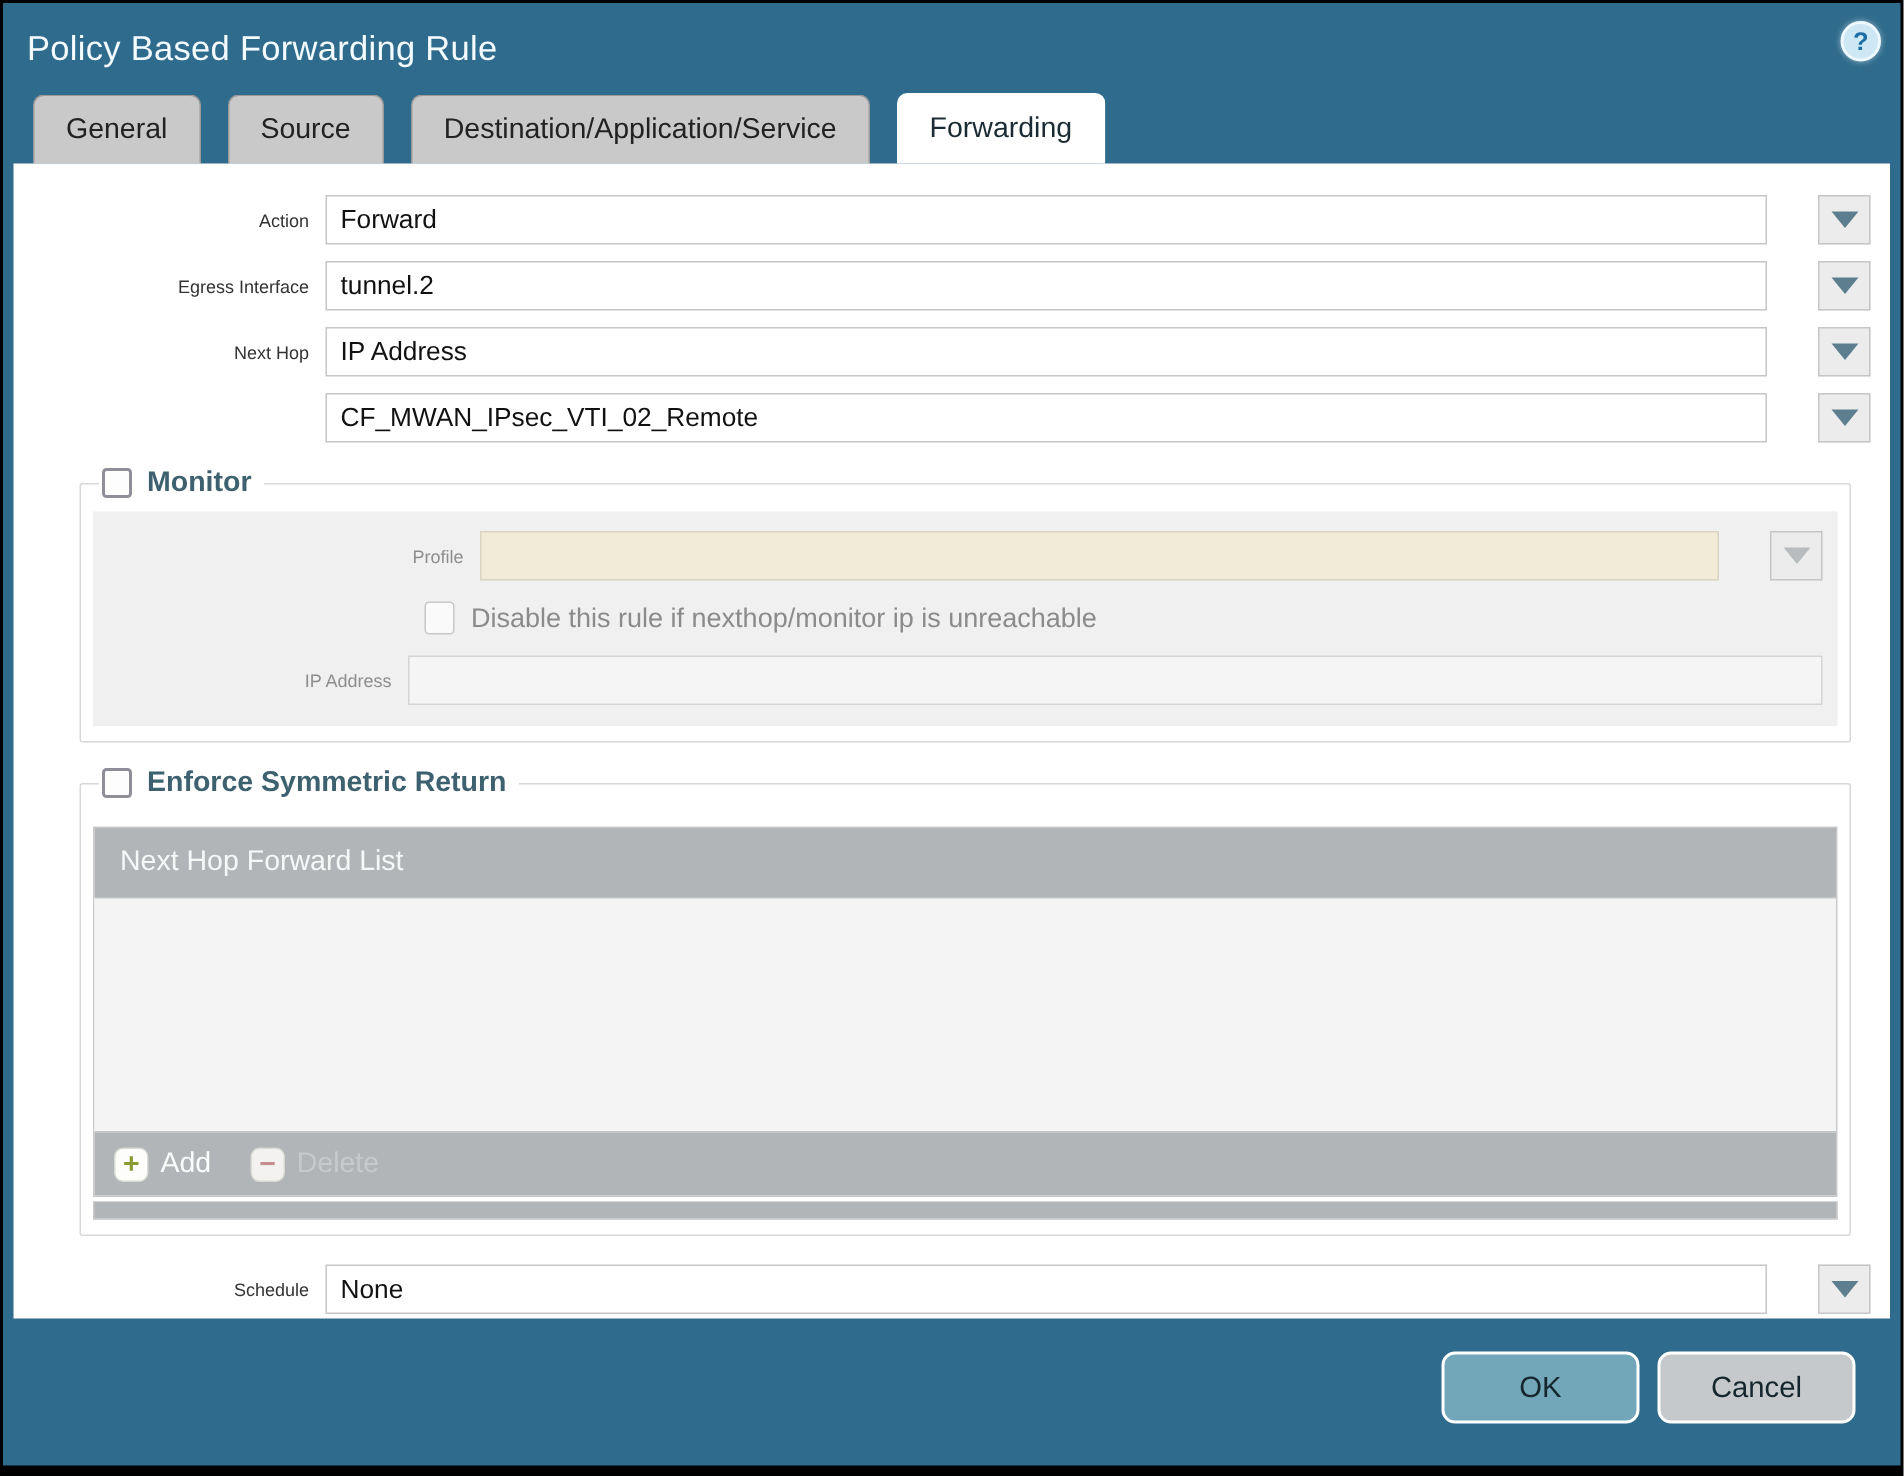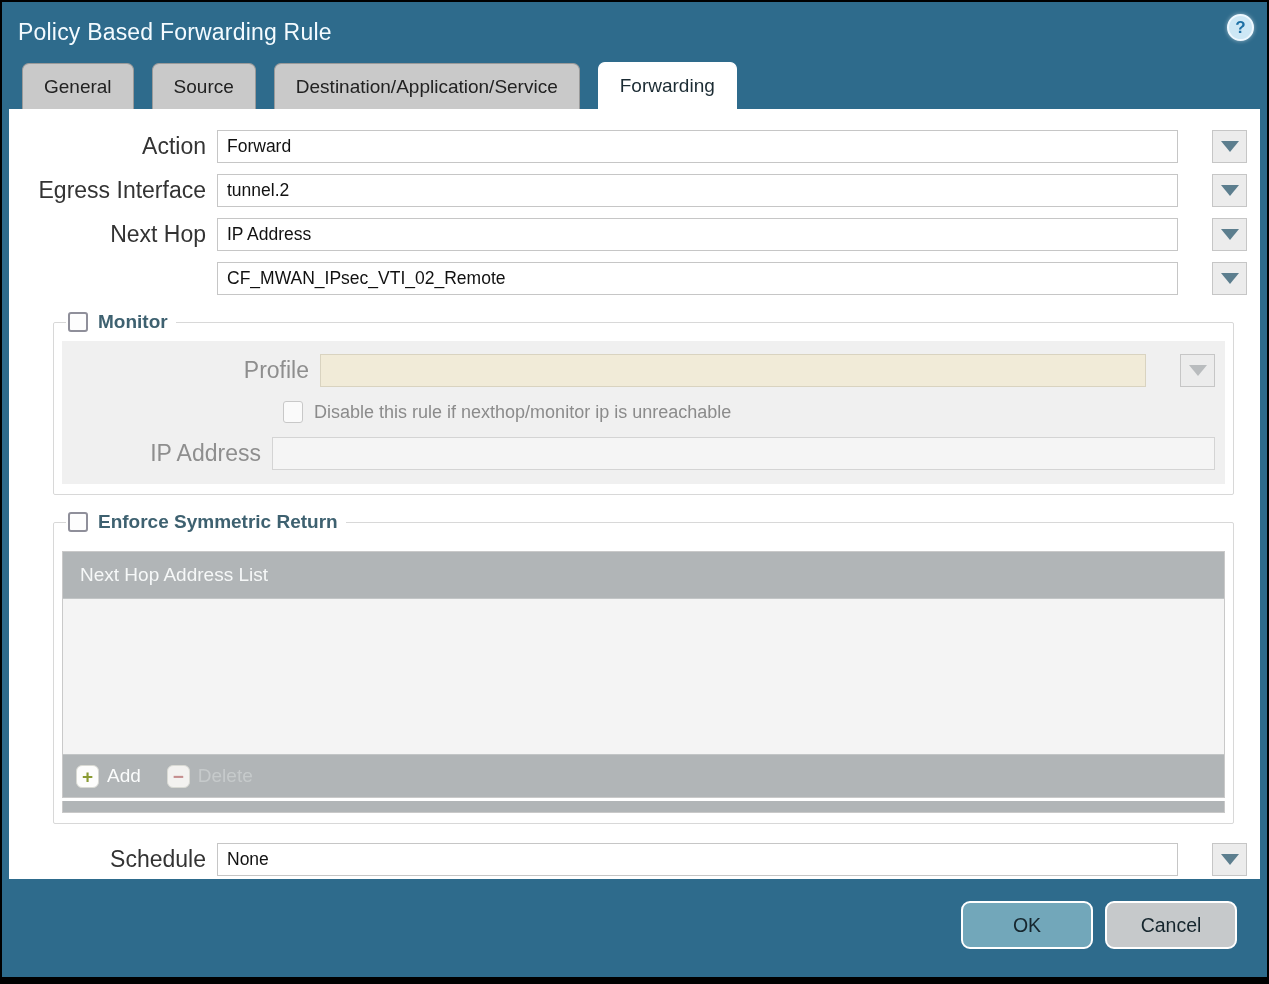--- a/index.html
+++ b/index.html
@@ -83,21 +83,21 @@
   }
   .form-row {
     display: flex;
     align-items: center;
     margin-top: 11px;
   }
   .form-label {
     width: 208px;
     text-align: right;
     padding-right: 11px;
-    font-size: 23px;
+    font-size: 12px;
     color: #333;
     flex: 0 0 208px;
   }
   .field-wrap { flex: 1; display: flex; align-items: center; gap: 32px; }
   .text-input {
     flex: 1;
     height: 33px;
     border: 1px solid #c6c6c6;
     font-size: 17.5px;
     font-family: "Liberation Sans", sans-serif;
@@ -334,21 +334,21 @@
         </div>
       </div>
     </fieldset>
 
     <fieldset class="group">
       <legend>
         <span class="checkbox" role="checkbox" aria-checked="false"></span>
         <span class="group-title">Enforce Symmetric Return</span>
       </legend>
       <div class="table">
-        <div class="table-header">Next Hop Address List</div>
+        <div class="table-header">Next Hop Forward List</div>
         <div class="table-body"></div>
         <div class="table-footer">
           <div class="tbl-btn add">
             <span class="ico">+</span>
             <span class="txt">Add</span>
           </div>
           <div class="tbl-btn delete">
             <span class="ico">−</span>
             <span class="txt">Delete</span>
           </div>

